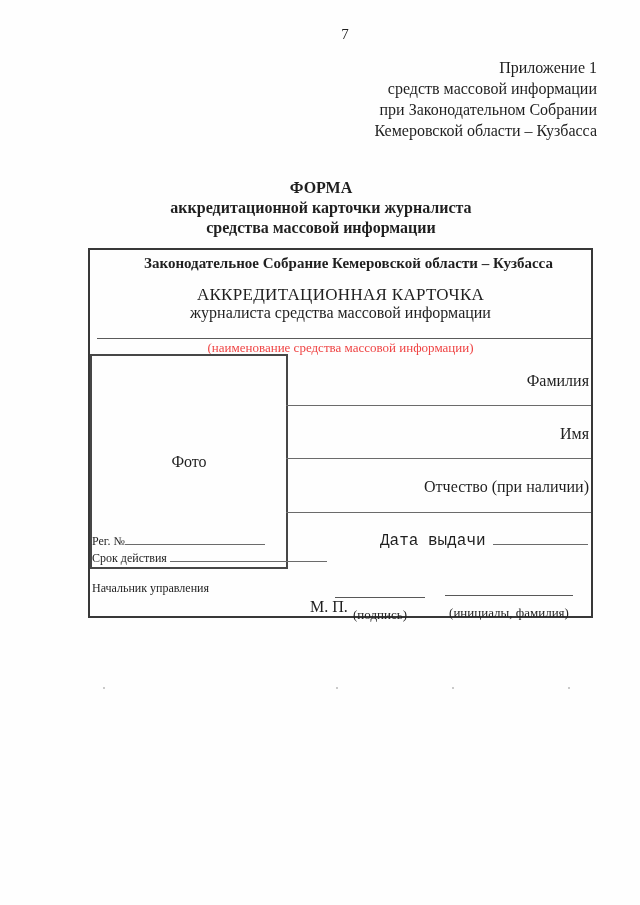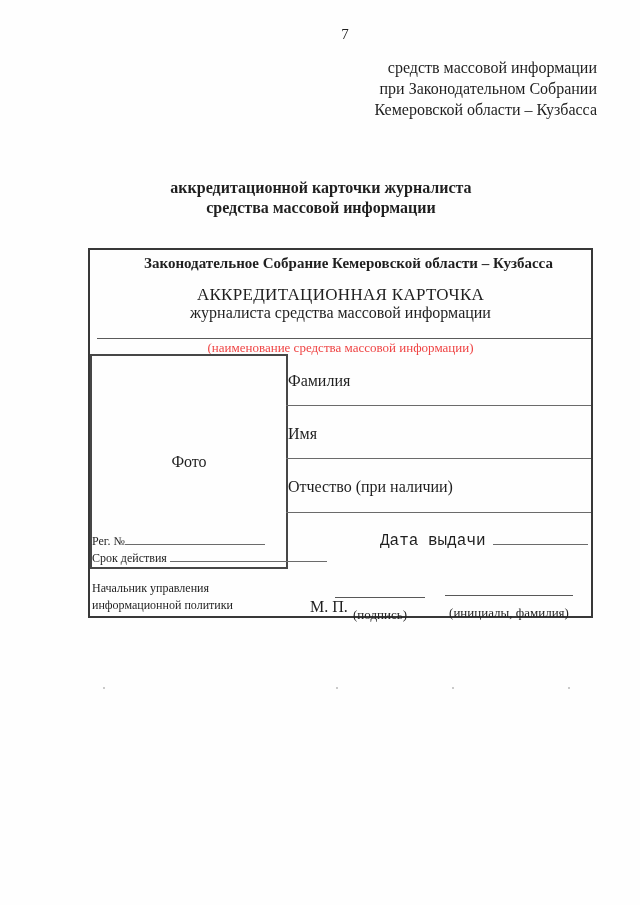--- a/index.html
+++ b/index.html
@@ -61,21 +61,21 @@
   }
   .photo-box {
     position: absolute; top: 104px; left: 0;
     width: 198px; height: 215px;
     border: 2px solid #474747;
     display: flex; align-items: center; justify-content: center;
     font-size: 16px;
   }
   .flabel {
     position: absolute; left: 198px; right: 2px;
-    text-align: left; font-size: 16px;
+    text-align: right; font-size: 16px;
   }
   .fline {
     position: absolute; left: 196px; right: 0;
     border-top: 1.5px solid #6b6b6b; height: 0;
   }
   .row { position: absolute; font-size: 12px; white-space: nowrap; }
   .uline {
     display: inline-block;
     border-bottom: 1.5px solid #6b6b6b;
     height: 14px; vertical-align: baseline;
@@ -99,26 +99,28 @@
   .speckle { position: absolute; width: 2px; height: 2px; background: #b9b9b9; border-radius: 50%; }
 </style>
 </head>
 <body>
 
 <div class="page">
 
   <div class="page-number">7</div>
 
   <div class="appendix">
+    <div>Приложение 1</div>
     <div>средств массовой информации</div>
     <div>при Законодательном Собрании</div>
     <div>Кемеровской области – Кузбасса</div>
   </div>
 
   <div class="form-title">
+    <div>ФОРМА</div>
     <div>аккредитационной карточки журналиста</div>
     <div>средства массовой информации</div>
   </div>
 
   <div class="card">
 
     <div class="org-name">Законодательное Собрание Кемеровской области – Кузбасса</div>
     <div class="card-title">АККРЕДИТАЦИОННАЯ КАРТОЧКА</div>
     <div class="card-subtitle">журналиста средства массовой информации</div>
 
@@ -141,21 +143,20 @@
     <div class="row" style="top:281px; left:2px"><span>Рег. №</span><span class="uline" style="width:140px"></span></div>
 
     <div class="date-row">
       <span>Дата выдачи</span>
       <span class="uline-flex"></span>
     </div>
 
     <div class="row" style="top:298px; left:2px"><span>Срок действия</span>&nbsp;<span class="uline" style="width:157px"></span></div>
 
     <div class="row" style="top:331px; left:2px">Начальник управления</div>
-    <div class="row" style="top:348px; left:2px">информационной политики</div>
 
     <div class="stamp">М. П.</div>
 
     <div class="caption-block" style="top:347px; left:245px; width:90px">
       <span>(подпись)</span>
     </div>
 
     <div class="caption-block" style="top:345px; left:355px; width:128px">
       <span>(инициалы, фамилия)</span>
     </div>

